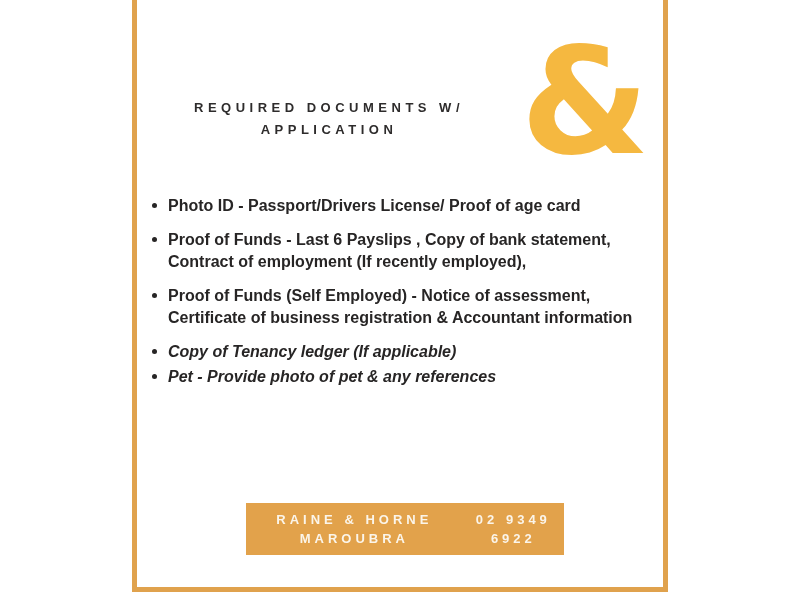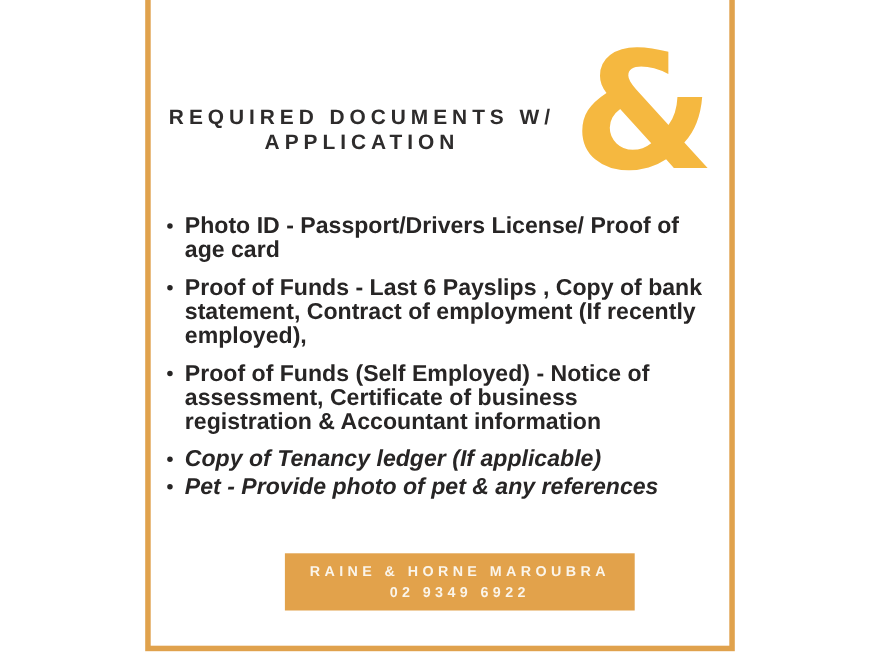--- a/index.html
+++ b/index.html
@@ -34,61 +34,62 @@
     font-size:148px;
     line-height:1;
     color:var(--accent-logo);
     user-select:none;
   }
   .title{
     position:absolute;
     left:140px;top:97px;
     width:378px;
     text-align:center;
-    font-size:19px;
+    font-size:13px;
     font-weight:600;
     letter-spacing:4.5px;
     line-height:22px;
     color:#2e2c2c;
   }
   .bullets{
     position:absolute;
     left:150px;top:195px;
     width:494px;
     margin:0;padding:0;
     list-style:none;
-    font-size:21px;
+    font-size:16px;
     font-weight:bold;
     line-height:22px;
     color:var(--text-dark);
   }
   .bullets li{
     position:relative;
     padding-left:18px;
     margin-bottom:12px;
   }
   .bullets li:nth-child(n+4){margin-bottom:3px;font-style:italic;}
   .bullets li::before{
     content:"";
     position:absolute;
     left:2px;top:8px;
     width:5px;height:5px;
     border-radius:50%;
     background:var(--text-dark);
   }
   .banner{
     position:absolute;
-    left:259px;top:503px;
+    left:246px;top:503px;
     width:318px;height:52px;
     background:var(--accent-banner);
     color:var(--banner-text);
     display:flex;
-    flex-direction:column;
+    flex-direction:row;
     align-items:center;
     justify-content:center;
+    text-align:center;
     font-weight:bold;
     font-size:13px;
     letter-spacing:4px;
     line-height:19px;
   }
 </style>
 </head>
 <body>
 
 <div class="page">

